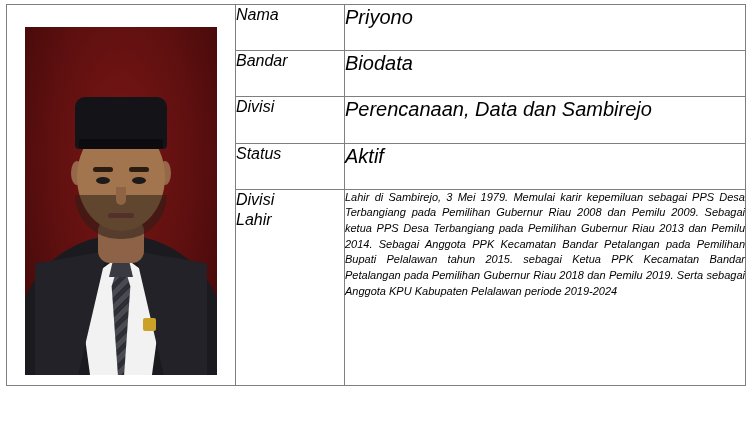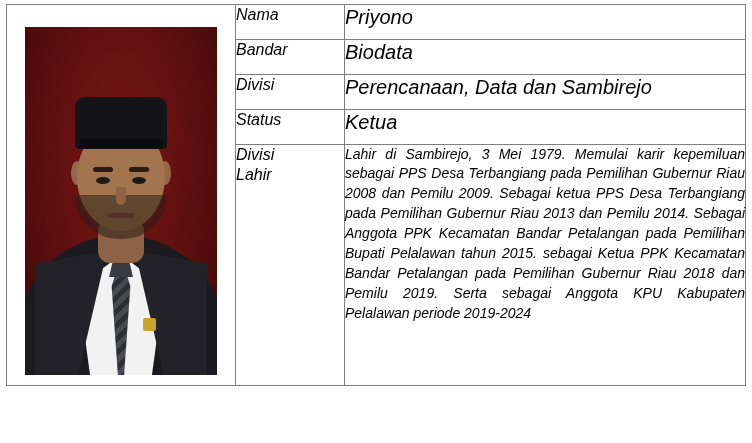--- a/index.html
+++ b/index.html
@@ -51,21 +51,21 @@
     font-size: 20px;
     color: #000000;
     line-height: 1.25;
   }
   .bio-label {
     padding-top: 4px;
   }
   .bio-text {
     text-align: justify;
     line-height: 1.42;
-    font-size: 14px;
+    font-size: 11px;
     padding: 4px 8px 4px 8px;
   }
   
   .photo-frame {
     position: relative;
     width: 192px;
     height: 348px;
     margin: 22px auto 10px auto;
     background: radial-gradient(ellipse at 50% 38%, #7a1616 0%, #5d0f0f 55%, #3d0808 100%);
     overflow: hidden;
@@ -275,21 +275,21 @@
     <tr>
       <td class="label-cell">Bandar</td>
       <td class="value-cell">Biodata</td>
     </tr>
     <tr>
       <td class="label-cell">Divisi</td>
       <td class="value-cell">Perencanaan, Data dan Sambirejo</td>
     </tr>
     <tr>
       <td class="label-cell">Status</td>
-      <td class="value-cell">Ketua</td>
+      <td class="value-cell">Aktif</td>
     </tr>
     <tr>
       <td class="label-cell bio-label">
         <div>Divisi</div>
         <div>Lahir</div>
       </td>
       <td class="value-cell bio-text">Lahir di Sambirejo, 3 Mei 1979. Memulai karir kepemiluan sebagai PPS Desa Terbangiang pada Pemilihan Gubernur Riau 2008 dan Pemilu 2009. Sebagai ketua PPS Desa Terbangiang pada Pemilihan Gubernur Riau 2013 dan Pemilu 2014. Sebagai Anggota PPK Kecamatan Bandar Petalangan pada Pemilihan Bupati Pelalawan tahun 2015. sebagai Ketua PPK Kecamatan Bandar Petalangan pada Pemilihan Gubernur Riau 2018 dan Pemilu 2019. Serta sebagai Anggota KPU Kabupaten Pelalawan periode 2019-2024</td>
     </tr>
   </tbody>
     </table>

